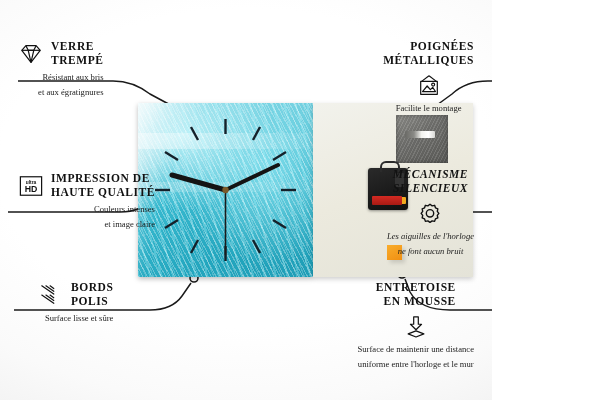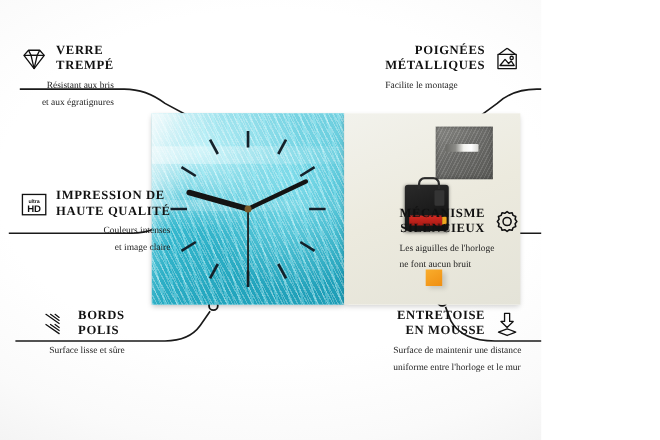--- a/index.html
+++ b/index.html
@@ -34,23 +34,23 @@
   .feat .desc{
     font-family:"Liberation Serif",serif;
     font-size:8.6px;
     line-height:10.4px;
     color:#1c1c1c;
     white-space:nowrap;
   }
   .feat.left .row{justify-content:flex-start;}
   .feat.left .ttl{text-align:left;}
   .feat.left .desc{text-align:right;margin-top:5px;}
-  .feat.right .row{justify-content:flex-end;}
+  .feat.right .row{justify-content:flex-end;flex-direction:column;}
   .feat.right .ttl{text-align:right;}
-  .feat.right .desc{text-align:left;margin-top:5px;}
+  .feat.right .desc{text-align:center;margin-top:5px;}
 
   .ico{width:26px;height:24px;flex:0 0 auto;display:block;}
 
   
   .clockwrap{
     position:absolute;left:138px;top:103px;width:175px;height:174px;
   }
   .clock{
     position:absolute;inset:0;
     background:
@@ -271,21 +271,21 @@
             <path d="M14 2 L22 8"></path>
           <rect x="5" y="8" width="18" height="14"></rect>
           <path d="M7 19 L12 13 L15.5 17 L18 14.5 L21 19 Z"></path>
           <circle cx="18.5" cy="11.5" r="1.6"></circle>
         </g>
       </svg>
     </div>
     <div class="desc">Facilite le montage</div>
   </div>
 
-  <div class="feat right" style="right:18px;top:188px;">
+  <div class="feat right" style="right:18px;top:168px;font-style:italic;">
     <div class="row">
       <div>
         <div class="ttl">MÉCANISME</div>
         <div class="ttl">SILENCIEUX</div>
       </div>
       <svg class="ico" viewBox="0 0 28 26">
         <g fill="none" stroke="#111" stroke-width="1.5" stroke-linejoin="round">
           <path d="M14 2.5 L16.3 4.2 L19 3.6 L19.9 6.3 L22.5 7.4 L21.9 10.1 L23.6 12.3
                    L21.9 14.5 L22.5 17.2 L19.9 18.3 L19 21 L16.3 20.4 L14 22.1 L11.7 20.4
                    L9 21 L8.1 18.3 L5.5 17.2 L6.1 14.5 L4.4 12.3 L6.1 10.1 L5.5 7.4

